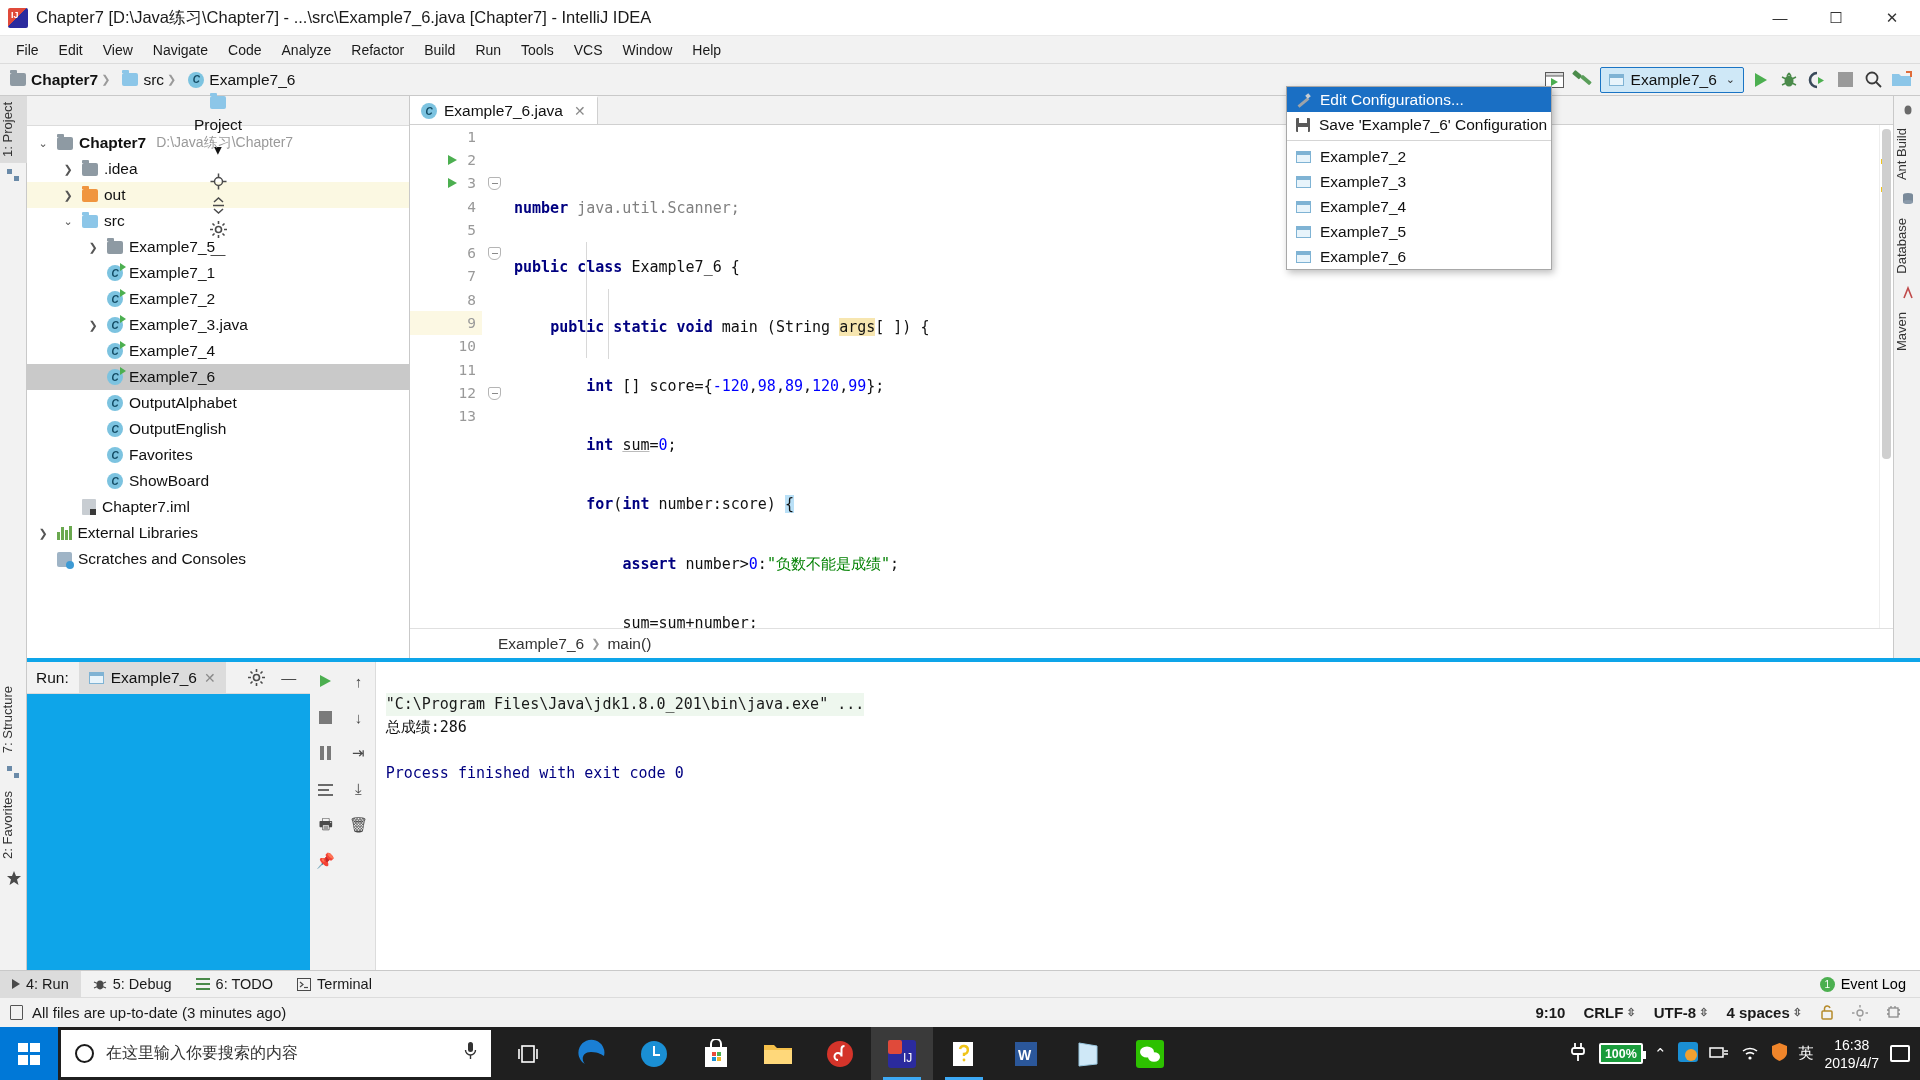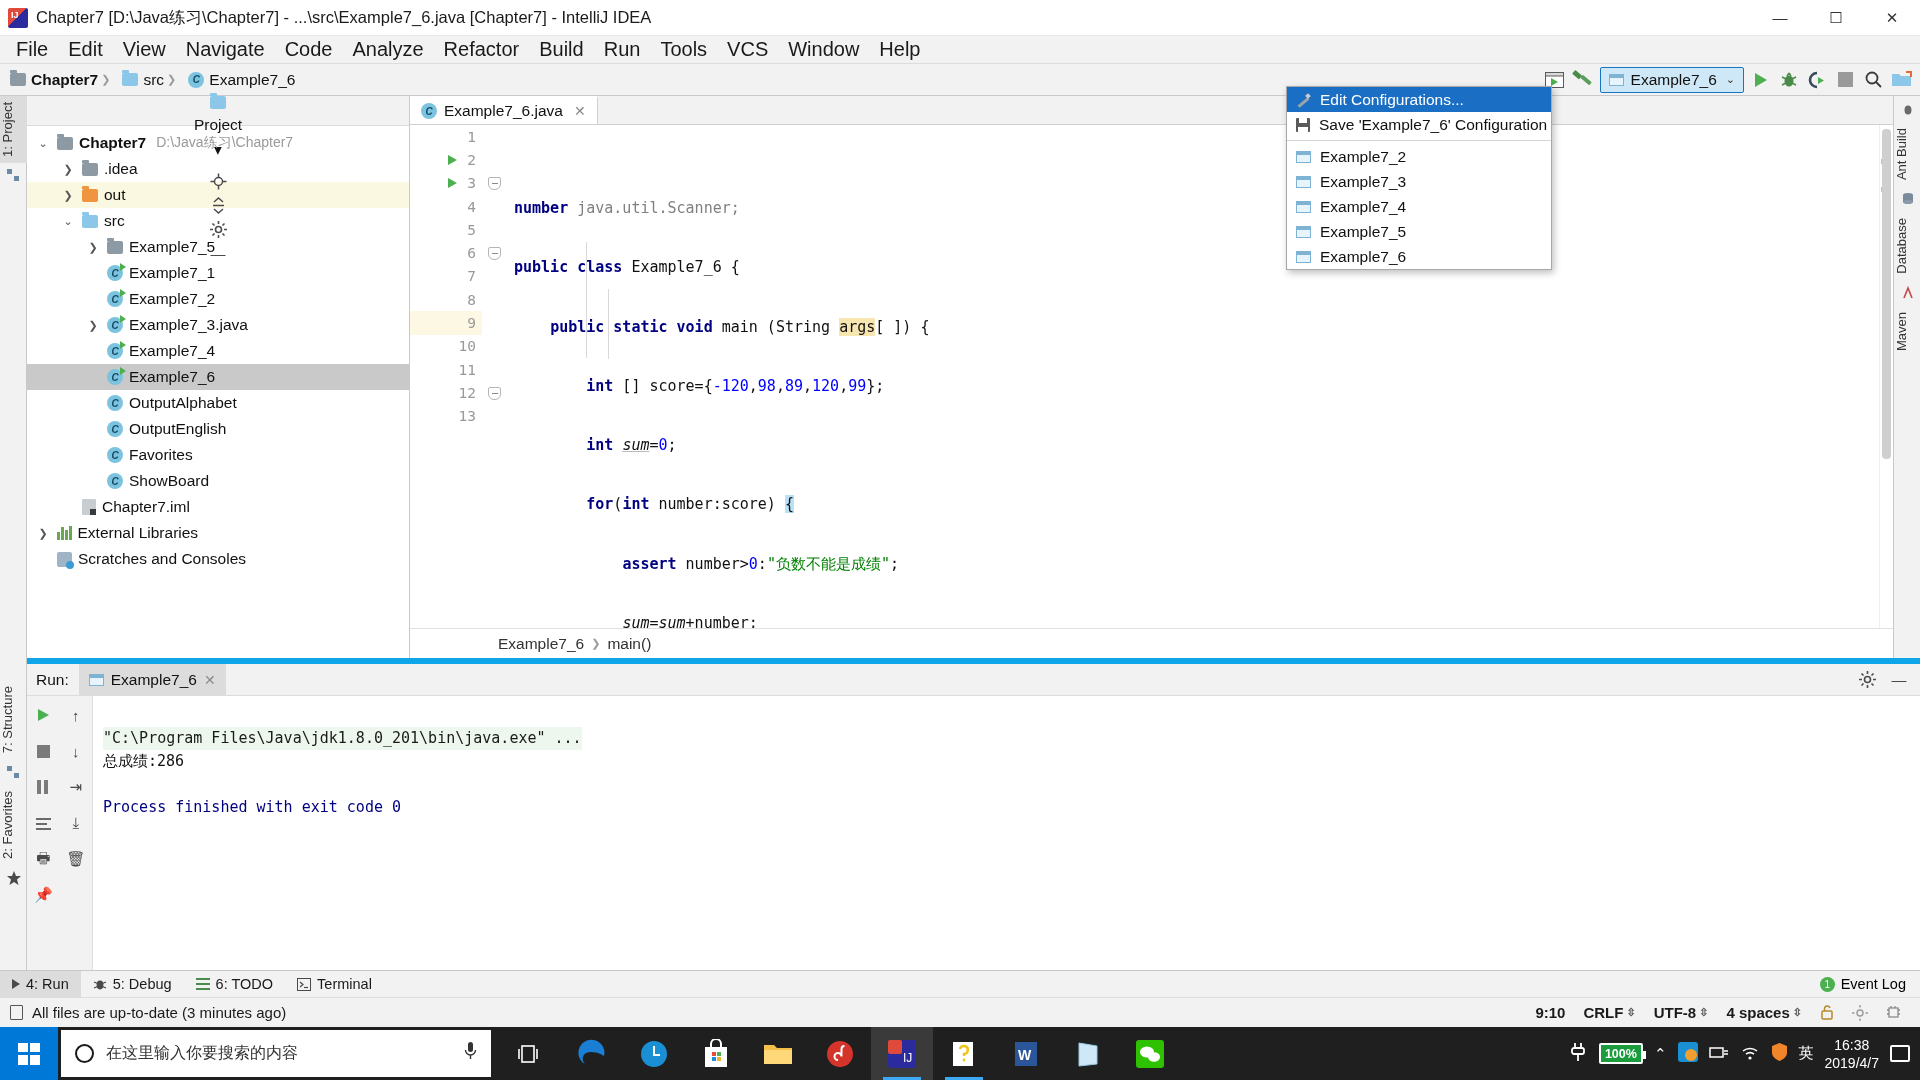--- a/index.html
+++ b/index.html
@@ -33,21 +33,21 @@
     font-size: 15px; color: #333;
   }
 
   
   .menubar {
     position: absolute; left: 0; top: 36px; width: 1920px; height: 28px;
     background: #f2f2f2; display: flex; align-items: center; padding-left: 6px;
     border-bottom: 1px solid #dcdcdc;
   }
   .menu-item {
-    padding: 3px 10px; font-size: 20px; color: #1a1a1a; white-space: nowrap;
+    padding: 3px 10px; font-size: 14px; color: #1a1a1a; white-space: nowrap;
   }
 
   
   .navbar {
     position: absolute; left: 0; top: 64px; width: 1920px; height: 32px;
     background: #f2f2f2; display: flex; align-items: center; padding-left: 10px;
     border-bottom: 1px solid #c9c9c9;
   }
   .crumb { display: flex; align-items: center; gap: 5px; font-size: 15.5px; color: #111; }
   .crumb + .crumb::before { content: "❯"; color: #9a9a9a; font-size: 11px; margin: 0 7px 0 3px; }
@@ -202,21 +202,21 @@
     content:""; position:absolute; left:2.5px; top:5px; width:6px; height:1.4px; background:#8a8a8a;
   }
   .code {
     flex: 1; font-family: "DejaVu Sans Mono", monospace; font-size: 15px;
     color: #111; position: relative; white-space: pre; padding-left: 6px; overflow: hidden;
   }
   .cline { height: 23.3px; line-height: 23.3px; }
   .kw { color: #000080; font-weight: bold; }
   .num { color: #0000ff; }
   .str { color: #008000; }
-  .var-u { text-decoration: underline; text-decoration-color: #bbb; font-style: italic; }
+  .var-u { text-decoration: underline; text-decoration-color: #bbb; }
   .hi-brace { background: #b9e0f7; }
   .hi-ident { background: #f7e6b0; }
   .cmt { color: #808080; }
   .indent-guide {
     position: absolute; width: 1px; background: #d8d8d8; left: 0; top: 0;
   }
   .editor-scroll-right {
     position: absolute; right: 0; top: 0; bottom: 0; width: 14px; background: #fff;
     border-left: 1px solid #eee;
   }
@@ -226,21 +226,21 @@
   .breadcrumb-bar {
     height: 30px; background: #fff; border-top: 1px solid #e0e0e0;
     display: flex; align-items: center; gap: 7px; padding-left: 88px;
     font-size: 15.5px; color: #333;
   }
   .breadcrumb-bar .sep { color: #9a9a9a; font-size: 11px; }
 
   
   .runpanel {
     position: absolute; left: 27px; top: 658px; right: 0; height: 312px;
-    background: #0ea5e9; border-top: 6px solid #0ea5e9; display: flex; flex-direction: column;
+    background: #0ea5e9; border-top: 4px solid #0ea5e9; display: flex; flex-direction: row;
   }
   .run-head {
     height: 32px; background: #f2f2f2; display: flex; align-items: center;
     padding-left: 9px; gap: 10px; border-bottom: 1px solid #dcdcdc;
   }
   .run-label { font-size: 15.5px; color: #111; }
   .run-tab {
     display: flex; align-items: center; gap: 7px; background: #dcdcdc;
     height: 32px; padding: 0 10px; font-size: 15.5px; color: #111;
   }

